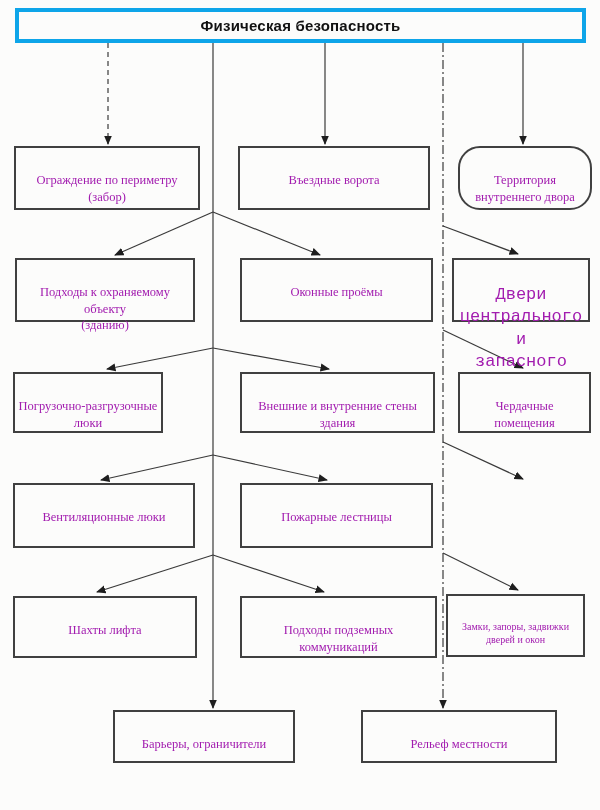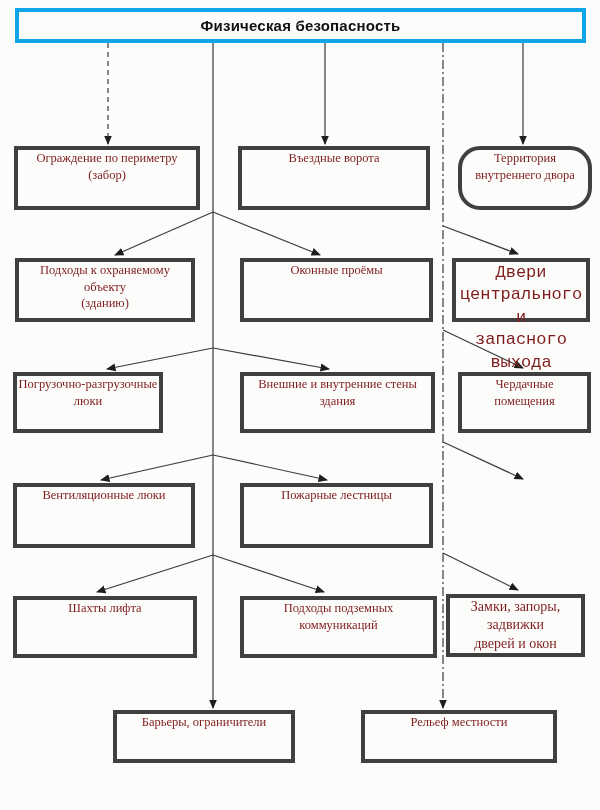--- a/index.html
+++ b/index.html
@@ -9,42 +9,42 @@
     font-family:"Liberation Serif", serif;
     color:#1b1b1b;
     position:relative;
     overflow:hidden;
   }
   .stage{position:absolute;inset:0;width:600px;height:810px;}
   svg.wires{position:absolute;left:0;top:0;z-index:1;}
   .box{
     position:absolute;
     box-sizing:border-box;
-    border:4px solid #404040;
+    border:2px solid #404040;
     background:#fcfcfb;
     text-align:center;
     white-space:pre-line;
     font-size:12.5px;
     line-height:1.32;
-    padding-top:0;
+    padding-top:24px;
     z-index:2;
-    color:#7f1d1d;
+    color:#a21caf;
   }
   .box.title{
     border:4px solid #0ea5e9;
     font-family:"Liberation Sans", sans-serif;
     font-weight:bold;
     font-size:15px;
     padding-top:0;
     display:flex;align-items:center;justify-content:center;
     letter-spacing:.2px;
     color:#111;
   }
   .box.sans{font-family:Liberation Mono, monospace;font-size:17px;}
-  .box.small{font-size:14px;}
+  .box.small{font-size:10px;}
 </style>
 </head>
 <body>
 
 <div class="stage">
 
   <svg class="wires" width="600" height="810" viewBox="0 0 600 810">
     <defs>
       <marker id="arr" markerWidth="11" markerHeight="9" refX="8.5" refY="4.5" orient="auto" markerUnits="userSpaceOnUse">
         <path d="M0,0.5 L9.5,4.5 L0,8.5 z" fill="#1e1e1e"></path>

